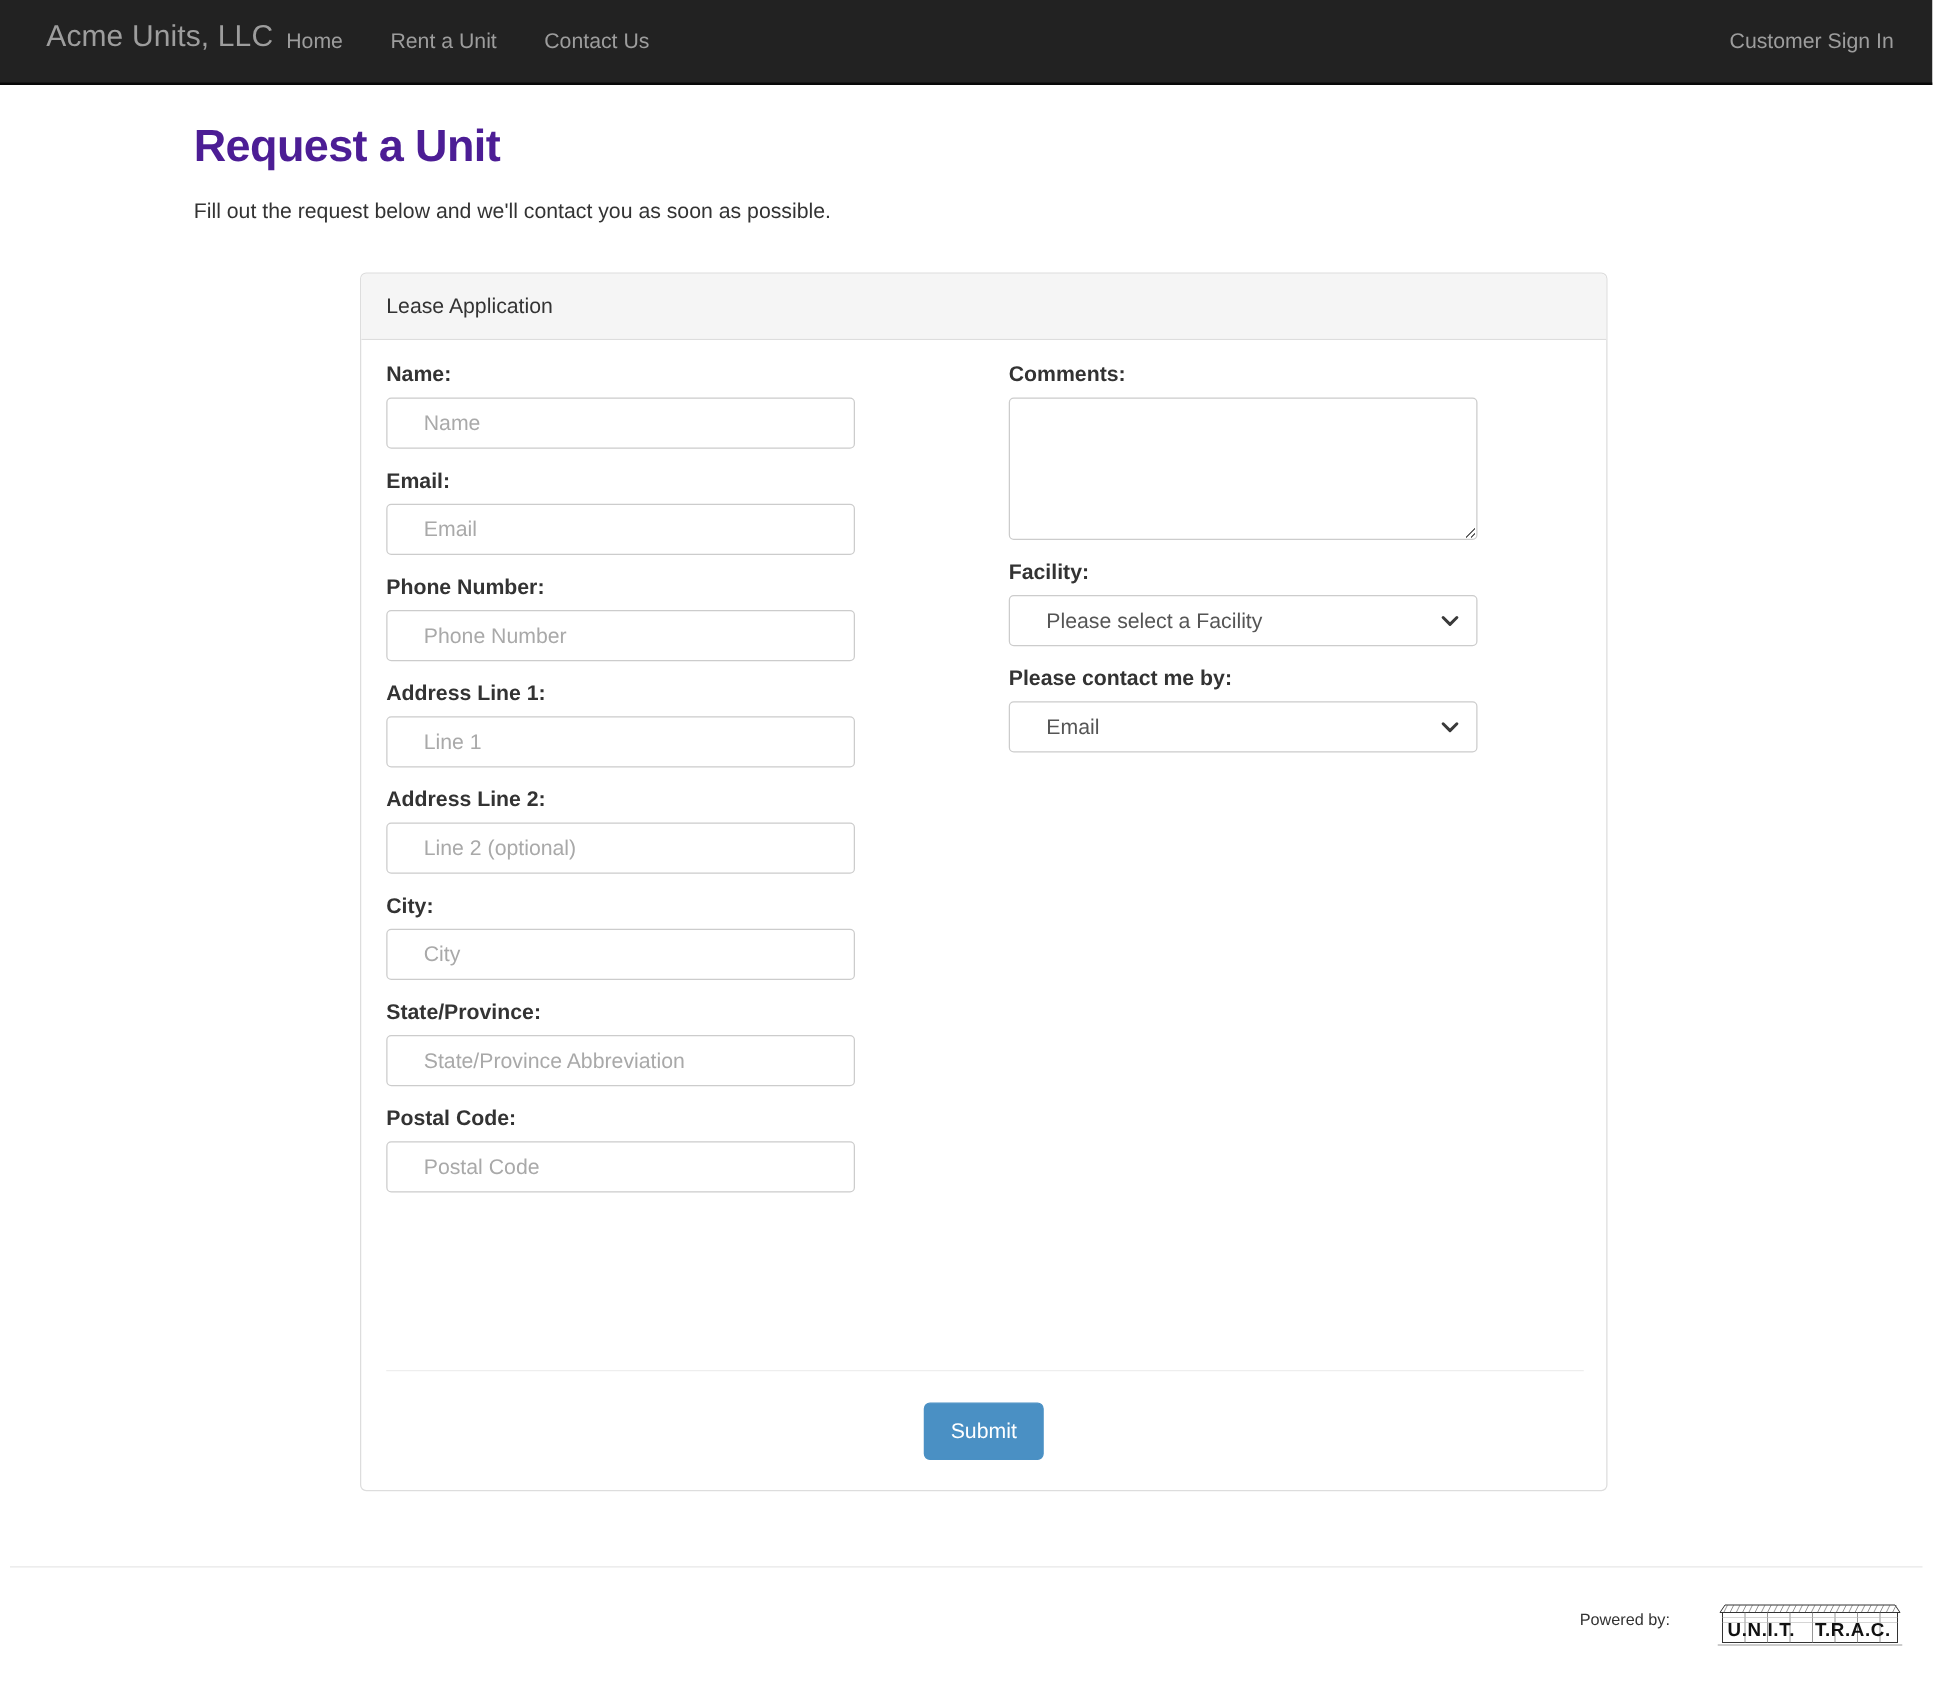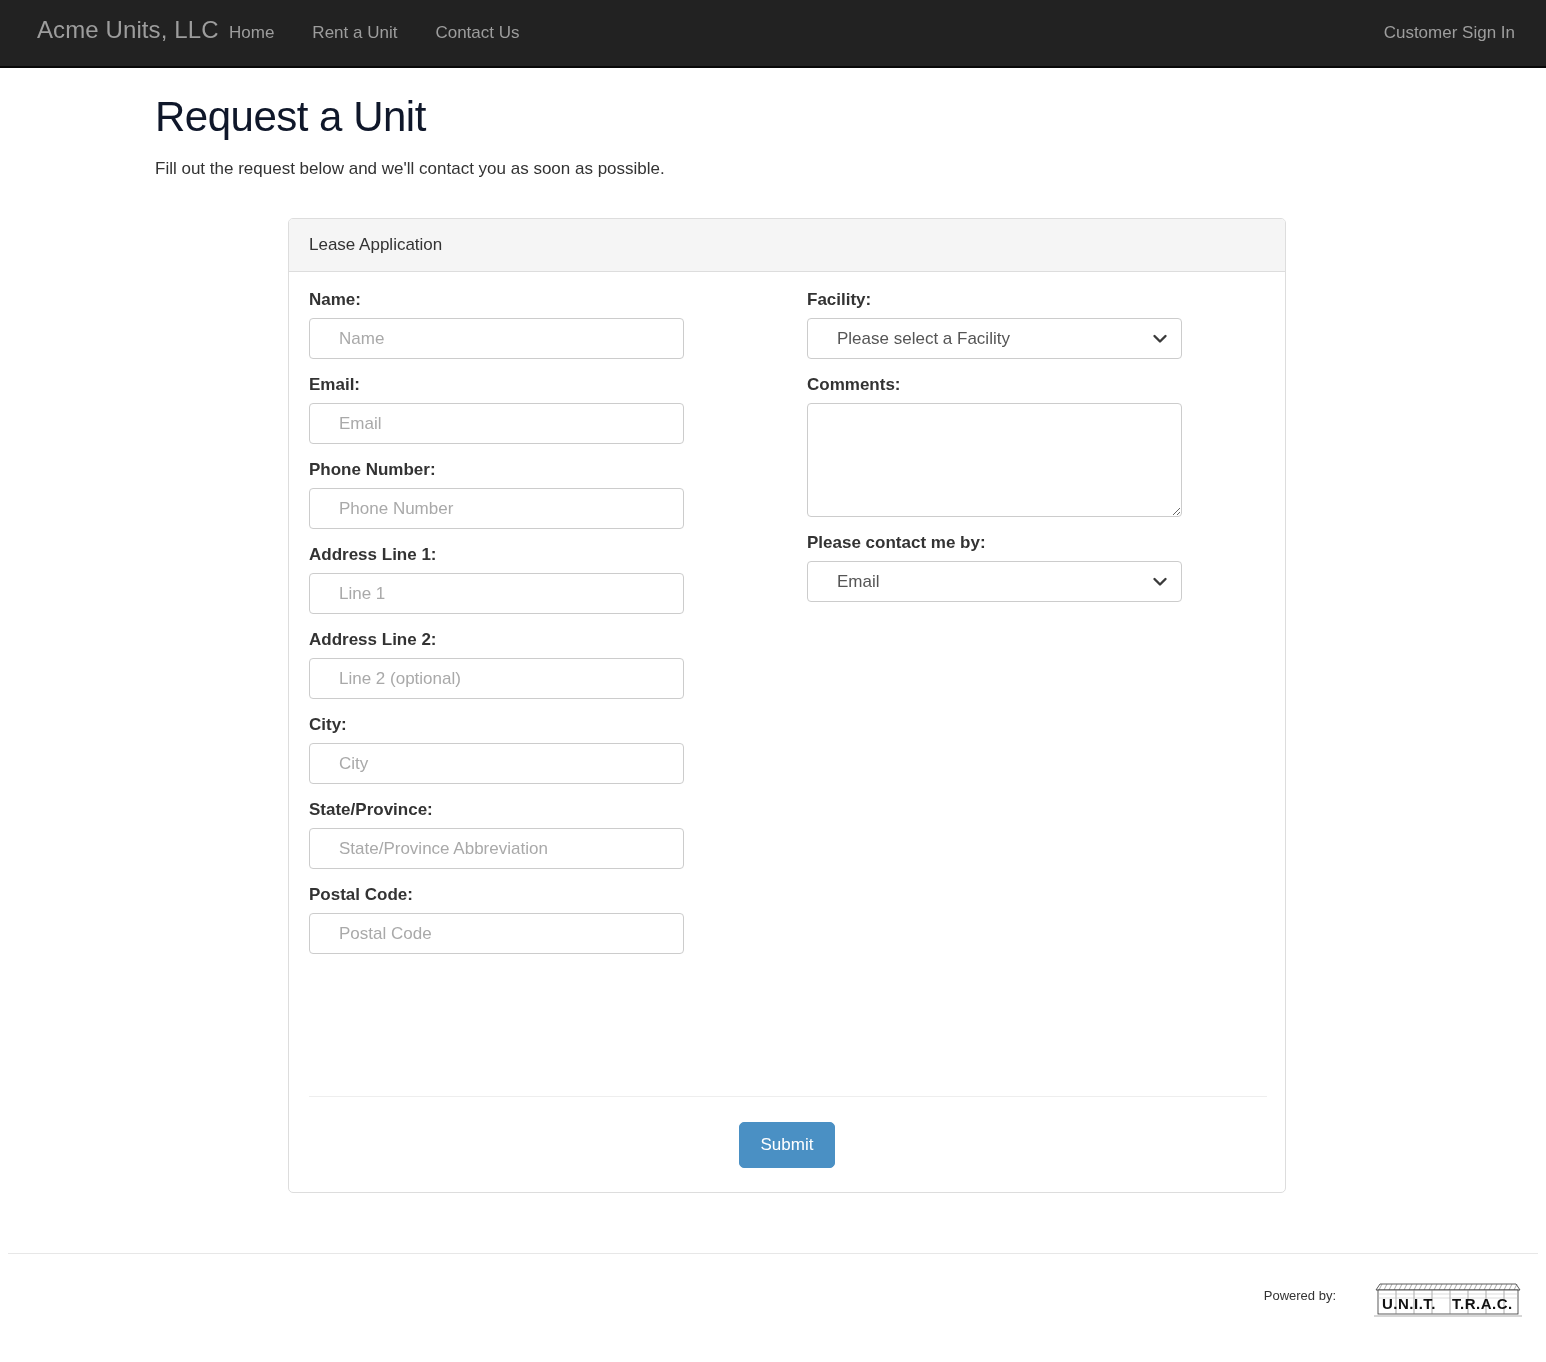--- a/index.html
+++ b/index.html
@@ -64,23 +64,23 @@
   .nav-right .nav-link { padding: 0 15px; }
 
   
   .page-head {
     position: absolute;
     left: 155px;
     top: 88px;
     width: 1200px;
   }
   .page-title {
-    font-size: 42px;
-    font-weight: normal;
-    color: #0f172a;
+    font-size: 36px;
+    font-weight: bold;
+    color: #4c1d95;
     margin: 0;
     line-height: 58px;
     letter-spacing: -0.5px;
   }
   .page-sub {
     font-size: 17px;
     color: #333333;
     margin: 0;
     padding-top: 11px;
     line-height: 24px;
@@ -314,36 +314,36 @@
       <div class="form-group">
         <label class="form-label">Postal Code:</label>
         <input class="form-control" type="text" placeholder="Postal Code" style="">
       </div>
 
     </div>
 
     <div class="col-right">
 
       <div class="form-group">
+        <label class="form-label">Comments:</label>
+        <textarea class="form-control" placeholder="" style=""></textarea>
+      </div>
+
+      <div class="form-group">
         <label class="form-label">Facility:</label>
         <div class="select-wrap">
           <select class="form-control">
             <option>Please select a Facility</option>
           </select>
           <span class="chevron-icon">
             <svg width="16" height="16" viewBox="0 0 16 16">
               <path d="M2.5 5 L8 10.5 L13.5 5" fill="none" stroke="#3a3a3a" stroke-width="2.4" stroke-linecap="round" stroke-linejoin="round"></path>
             </svg>
           </span>
         </div>
-      </div>
-
-      <div class="form-group">
-        <label class="form-label">Comments:</label>
-        <textarea class="form-control" placeholder="" style=""></textarea>
       </div>
 
       <div class="form-group">
         <label class="form-label">Please contact me by:</label>
         <div class="select-wrap">
           <select class="form-control">
             <option>Email</option>
           </select>
           <span class="chevron-icon">
             <svg width="16" height="16" viewBox="0 0 16 16">

